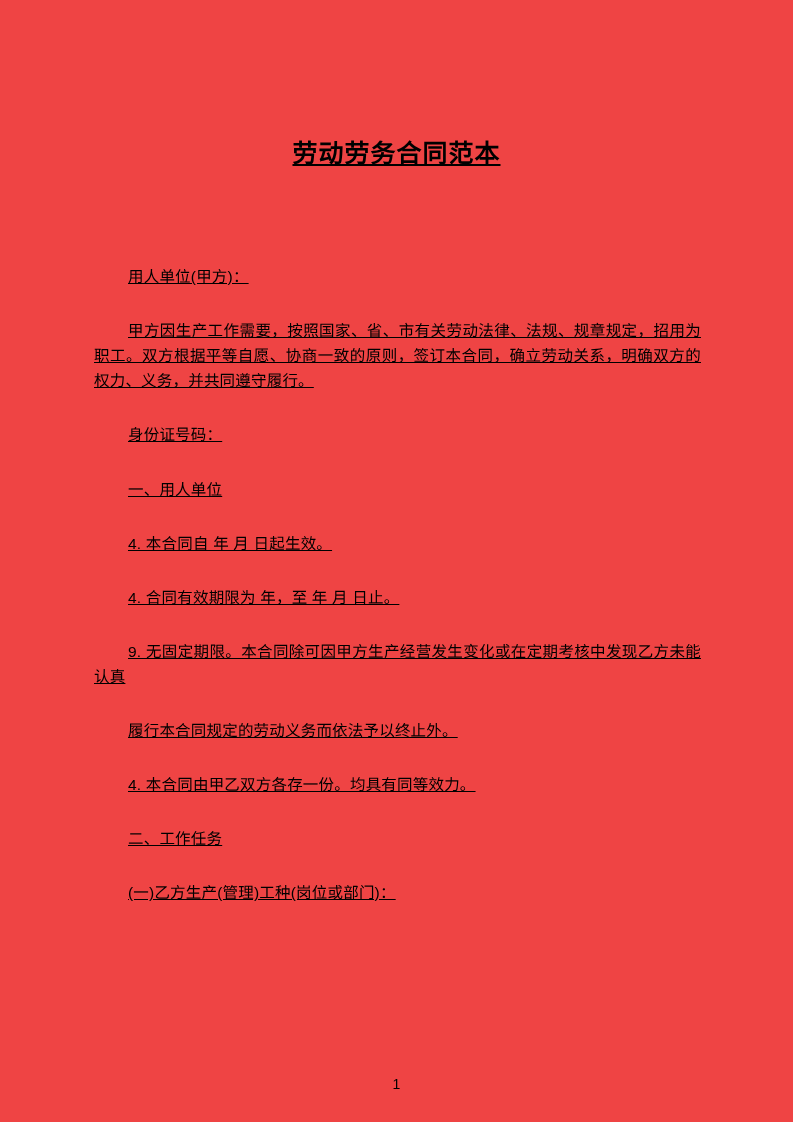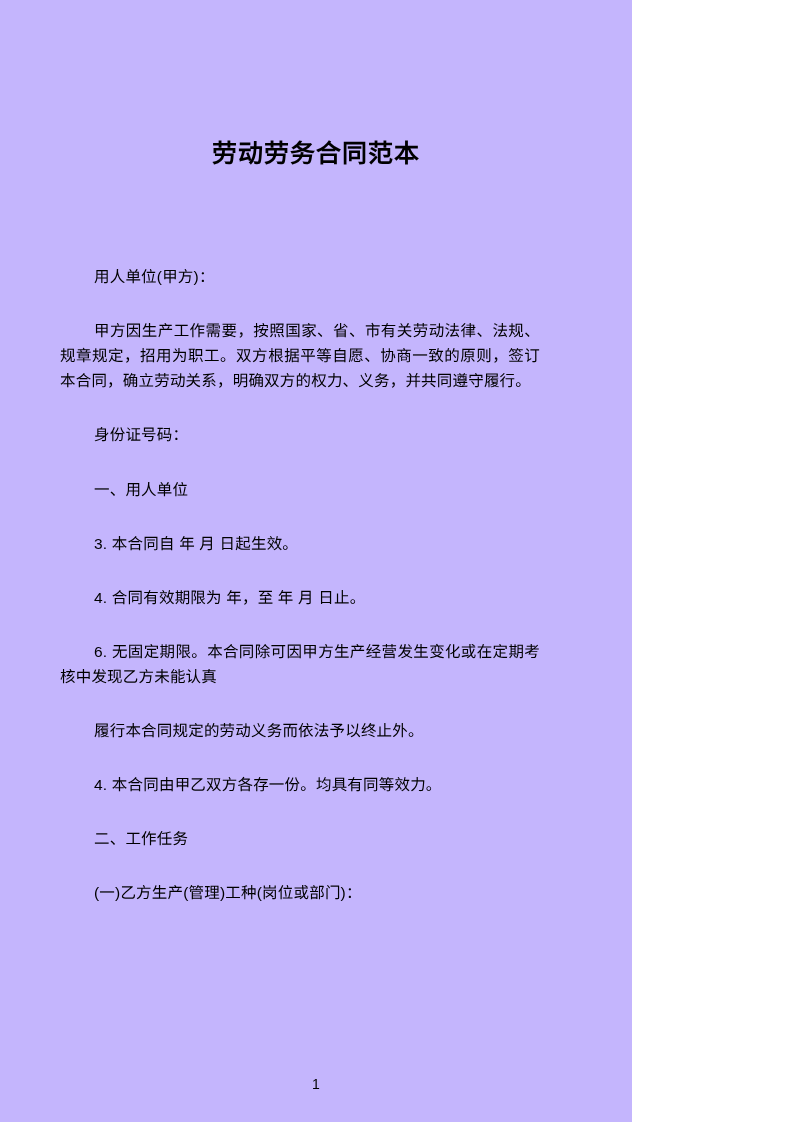--- a/index.html
+++ b/index.html
@@ -9,40 +9,42 @@
   }
   body {
     width: 793px;
     height: 1122px;
     font-family: "Liberation Sans", "DejaVu Sans", sans-serif;
     color: #000000;
     position: relative;
     overflow: hidden;
   }
   .page {
-    width: 632px;
+    width: 793px;
     height: 1122px;
     box-sizing: border-box;
     padding: 0;
     position: relative;
-    background: #c4b5fd;
+    background: #ef4444;
+    text-decoration: underline;
   }
   .doc-title {
     text-align: center;
     font-size: 25px;
     font-weight: bold;
     letter-spacing: 1px;
     margin: 0;
     padding-top: 138px;
     line-height: 1.2;
   }
   .body-block {
     margin-top: 96px;
     padding-left: 60px;
     padding-right: 92px;
+    margin-left: 34px;
   }
   .para {
     font-size: 15.5px;
     line-height: 1.62;
     margin: 0 0 29px 0;
     text-align: justify;
     letter-spacing: 0.2px;
   }
   .para.indent-1 {
     text-indent: 34px;
@@ -62,23 +64,23 @@
 
 <div class="page">
 
   <h1 class="doc-title">劳动劳务合同范本</h1>
 
   <div class="body-block">
     <p class="para indent-1">用人单位(甲方)：</p>
     <p class="para indent-1">甲方因生产工作需要，按照国家、省、市有关劳动法律、法规、规章规定，招用为职工。双方根据平等自愿、协商一致的原则，签订本合同，确立劳动关系，明确双方的权力、义务，并共同遵守履行。</p>
     <p class="para indent-1">身份证号码：</p>
     <p class="para indent-1">一、用人单位</p>
-    <p class="para indent-1">3. 本合同自 年 月 日起生效。</p>
+    <p class="para indent-1">4. 本合同自 年 月 日起生效。</p>
     <p class="para indent-1">4. 合同有效期限为 年，至 年 月 日止。</p>
-    <p class="para indent-1">6. 无固定期限。本合同除可因甲方生产经营发生变化或在定期考核中发现乙方未能认真</p>
+    <p class="para indent-1">9. 无固定期限。本合同除可因甲方生产经营发生变化或在定期考核中发现乙方未能认真</p>
     <p class="para indent-1">履行本合同规定的劳动义务而依法予以终止外。</p>
     <p class="para indent-1">4. 本合同由甲乙双方各存一份。均具有同等效力。</p>
     <p class="para indent-1">二、工作任务</p>
     <p class="para indent-1">(一)乙方生产(管理)工种(岗位或部门)：</p>
   </div>
 
   <div class="page-number">1</div>
 
 </div>
 

